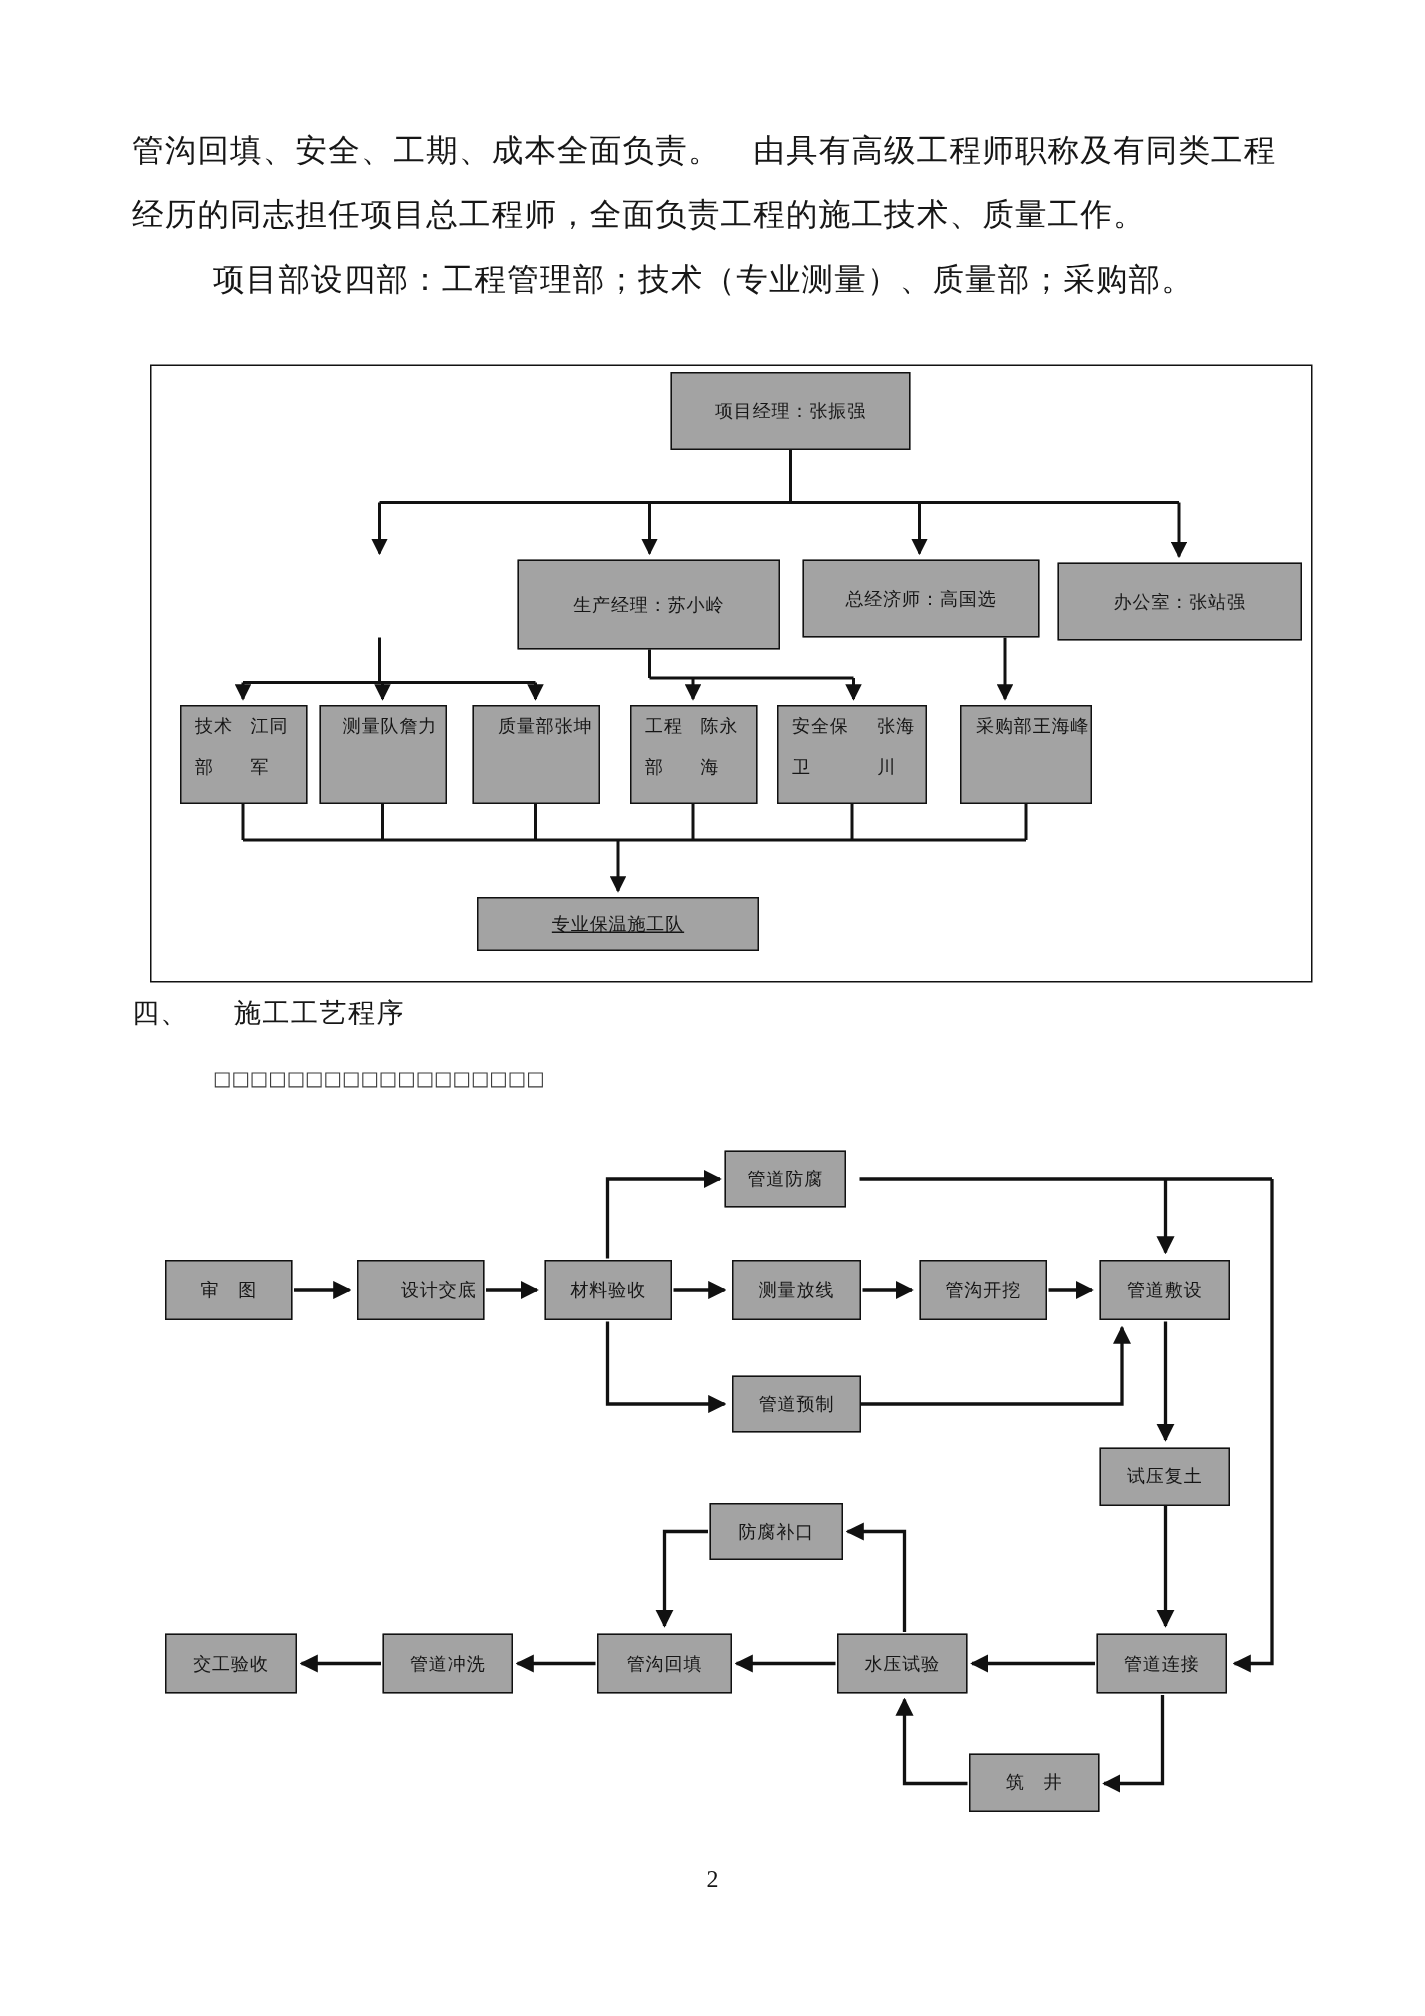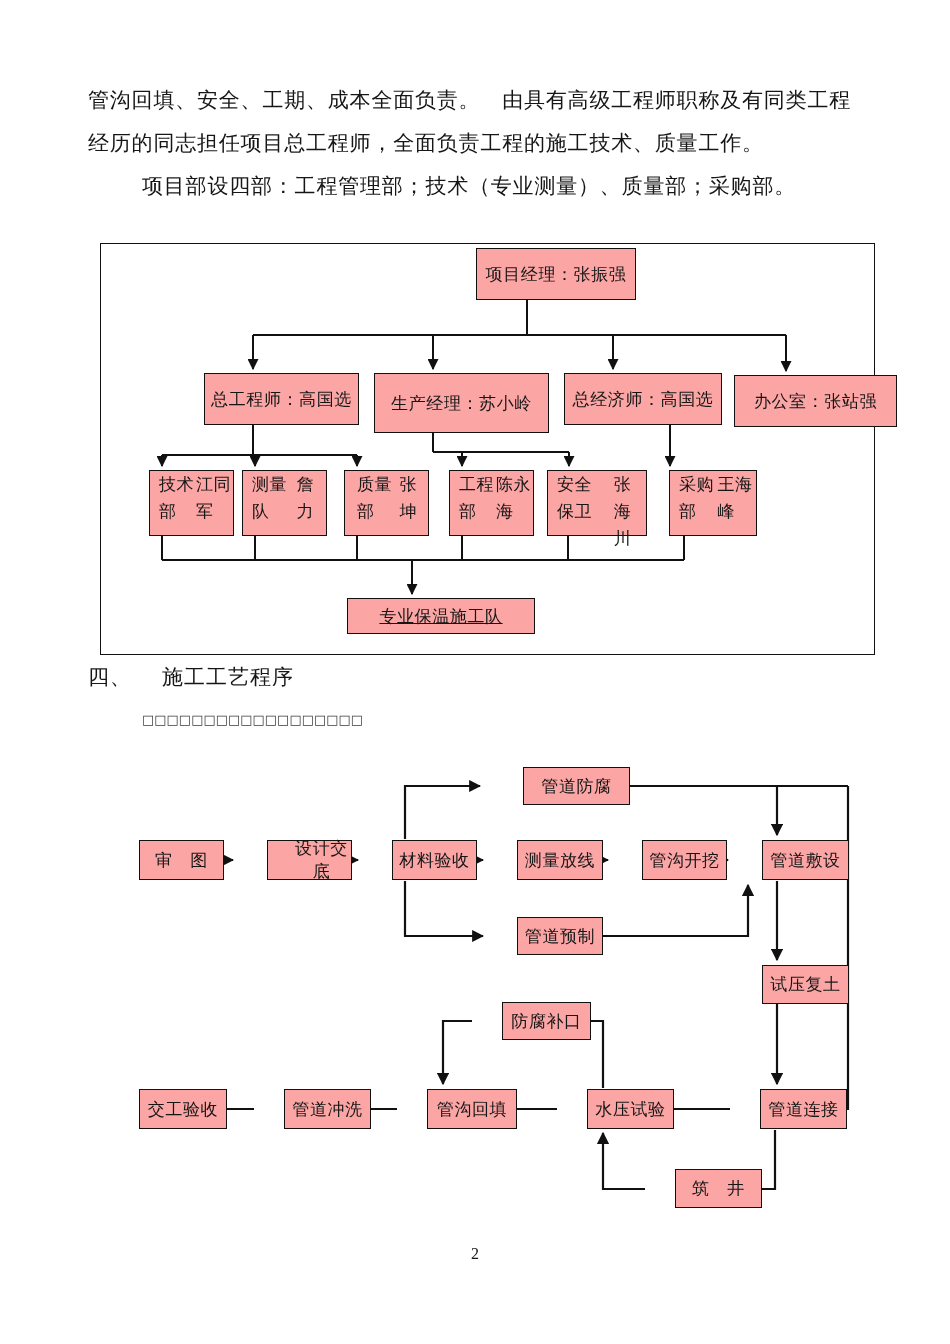--- a/index.html
+++ b/index.html
@@ -2,29 +2,29 @@
 <html><head>
 <meta charset="utf-8">
 <style>
   html,body{margin:0;padding:0;background:#e8e8e8;}
   .page{
     position:relative;width:950px;height:1344px;margin:0 auto;background:#ffffff;
     font-family:"Liberation Serif","DejaVu Serif",serif;color:#161616;overflow:hidden;
   }
   .abs{position:absolute;}
   .bodyline{font-size:21px;letter-spacing:0.8px;white-space:nowrap;}
-  .section-head{font-size:21px;letter-spacing:1px;white-space:nowrap;}
+  .section-head{font-size:18px;letter-spacing:1px;white-space:nowrap;}
   .section-head .gap{margin-left:30px;}
   .tofu{font-size:13px;letter-spacing:0px;color:#3a3a3a;white-space:nowrap;
         font-family:"DejaVu Sans","Liberation Sans",sans-serif;}
   .org-frame{border:1.6px solid #111;background:transparent;}
   .box{
-    position:absolute;background:#fca5a5;border:1.6px solid #111;z-index:3;
+    position:absolute;background:#a3a3a3;border:1.6px solid #111;z-index:3;
     display:flex;align-items:center;justify-content:center;
-    font-size:17px;letter-spacing:0.6px;text-align:center;box-sizing:border-box;margin-left:29px;
+    font-size:12px;letter-spacing:0.6px;text-align:center;box-sizing:border-box;
   }
   .box.two-line{flex-direction:row;align-items:flex-start;justify-content:center;
     padding-left:9px;text-align:left;line-height:27px;}
   svg.wires{position:absolute;left:0;top:0;z-index:2;pointer-events:none;}
   .pagenum{font-size:16px;}
 </style>
 </head>
 <body>
 
 <div class="page">
@@ -89,23 +89,20 @@
       <polyline points="645,1189 603,1189 603,1133" marker-end="url(#ah)"></polyline>
     </g>
   </svg>
 
   <div class="abs org-frame" style="left:100px;top:243px;width:773px;height:410px;"></div>
 
   <div class="box" style="left:447px;top:248px;width:160px;height:52px;">
     <span>项目经理：张振强</span>
   </div>
 
-  <div class="box" style="left:175px;top:373px;width:155px;height:52px;">
-    <span>总工程师：高国选</span>
-  </div>
   <div class="box" style="left:345px;top:373px;width:175px;height:60px;text-align:right;">
     <span>生产经理：苏小岭</span>
   </div>
   <div class="box" style="left:535px;top:373px;width:158px;height:52px;">
     <span>总经济师：高国选</span>
   </div>
   <div class="box" style="left:705px;top:375px;width:163px;height:52px;">
     <span>办公室：张站强</span>
   </div>
 
@@ -154,21 +151,21 @@
   </div>
   <div class="box" style="left:488px;top:840px;width:86px;height:40px;">
     <span>测量放线</span>
   </div>
   <div class="box" style="left:613px;top:840px;width:85px;height:40px;">
     <span>管沟开挖</span>
   </div>
   <div class="box" style="left:733px;top:840px;width:87px;height:40px;">
     <span>管道敷设</span>
   </div>
-  <div class="box" style="left:494px;top:767px;width:107px;height:38px;">
+  <div class="box" style="left:483px;top:767px;width:81px;height:38px;">
     <span>管道防腐</span>
   </div>
   <div class="box" style="left:488px;top:917px;width:86px;height:38px;">
     <span>管道预制</span>
   </div>
   <div class="box" style="left:733px;top:965px;width:87px;height:39px;">
     <span>试压复土</span>
   </div>
   <div class="box" style="left:473px;top:1002px;width:89px;height:38px;">
     <span>防腐补口</span>

